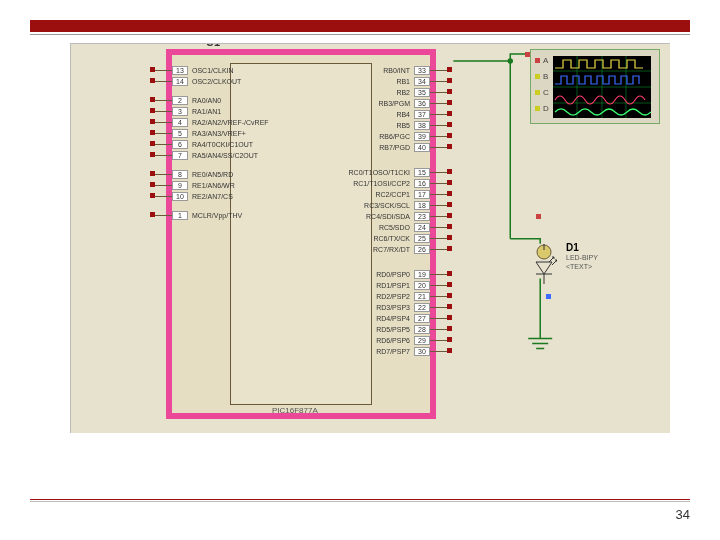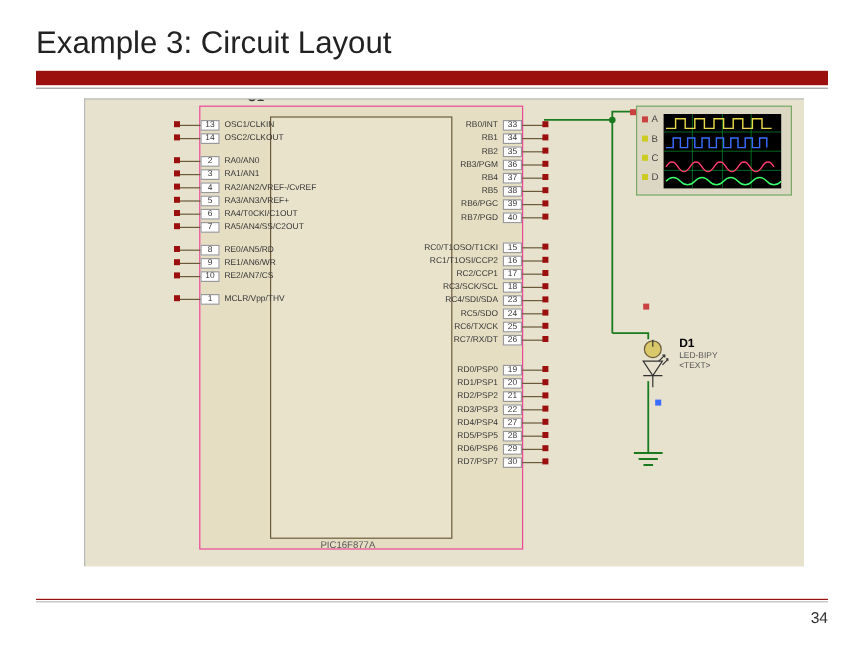--- a/index.html
+++ b/index.html
@@ -3,21 +3,21 @@
 <meta charset="utf-8">
 <style>
   * { box-sizing: border-box; margin: 0; padding: 0; }
   html, body { width: 720px; height: 540px; font-family: Arial, sans-serif; background: #fff; }
   .slide { width: 720px; height: 540px; position: relative; padding: 20px 30px 0 30px; }
   .title { font-size: 26px; color: #222; font-weight: normal; margin-bottom: 8px; }
   .redbar { height: 12px; background: #9b0f0f; margin-bottom: 2px; }
   .thinline { height: 1px; background: #999; margin-bottom: 8px; }
   .canvas-wrap { position: relative; width: 600px; height: 390px; margin-left: 40px; background: #e6e2ce; overflow: hidden; border-top:1px solid #bbb; border-left:1px solid #bbb; }
   
-  .chip { position:absolute; left:95px; top:5px; width:270px; height:370px; background:#e6dec3; border:1px solid #ec4899; }
+  .chip { position:absolute; left:95px; top:5px; width:270px; height:370px; background:#e6dec3; border:6px solid #ec4899; }
   .chip-inner { position:absolute; left:58px; top:8px; right:58px; bottom:8px; border:1px solid #6b5a3a; background:#eae3cc; }
   .chip-label { position:absolute; left:40px; top:-14px; font-size:11px; font-weight:bold; color:#333; }
   .chip-model { position:absolute; left:100px; bottom:-2px; font-size:8px; color:#555; }
   .pin-row { position:absolute; font-size:7px; color:#333; white-space:nowrap; display:flex; align-items:center; height:11px; }
   .pin-left { left:0; }
   .pin-left .num { width:16px; text-align:center; background:#fff; border:1px solid #999; font-size:7px; height:9px; line-height:8px; margin-right:2px; }
   .pin-left .nm { padding-left:2px; }
   .pin-left .stub { position:absolute; left:-18px; width:18px; height:1px; background:#6b5a3a; top:5px; }
   .pin-left .sq { position:absolute; left:-22px; top:2px; width:5px; height:5px; background:#9b0f0f; }
   .pin-right { right:0; flex-direction:row-reverse; }
@@ -40,21 +40,20 @@
   .wires { position:absolute; inset:0; pointer-events:none; }
   .footer-line { position:absolute; bottom:40px; left:30px; right:30px; height:1px; background:#9b0f0f; }
   .footer-line2 { position:absolute; bottom:38px; left:30px; right:30px; height:1px; background:#bbb; }
   .pagenum { position:absolute; bottom:18px; right:30px; font-size:13px; color:#333; }
   .probe { position:absolute; width:5px; height:5px; }
 </style>
 </head>
 <body>
 
 <div class="slide">
-  <div class="title">Example 3: Circuit Layout</div>
   <div class="redbar"></div>
   <div class="thinline"></div>
 
   <div class="canvas-wrap">
 
     <svg class="wires" viewBox="0 0 600 390">
       <g stroke="#1a7a1f" stroke-width="1.5" fill="none">
 
         <path d="M 383 17 H 440 V 10 H 465"></path>
         <path d="M 440 17 V 195"></path>

